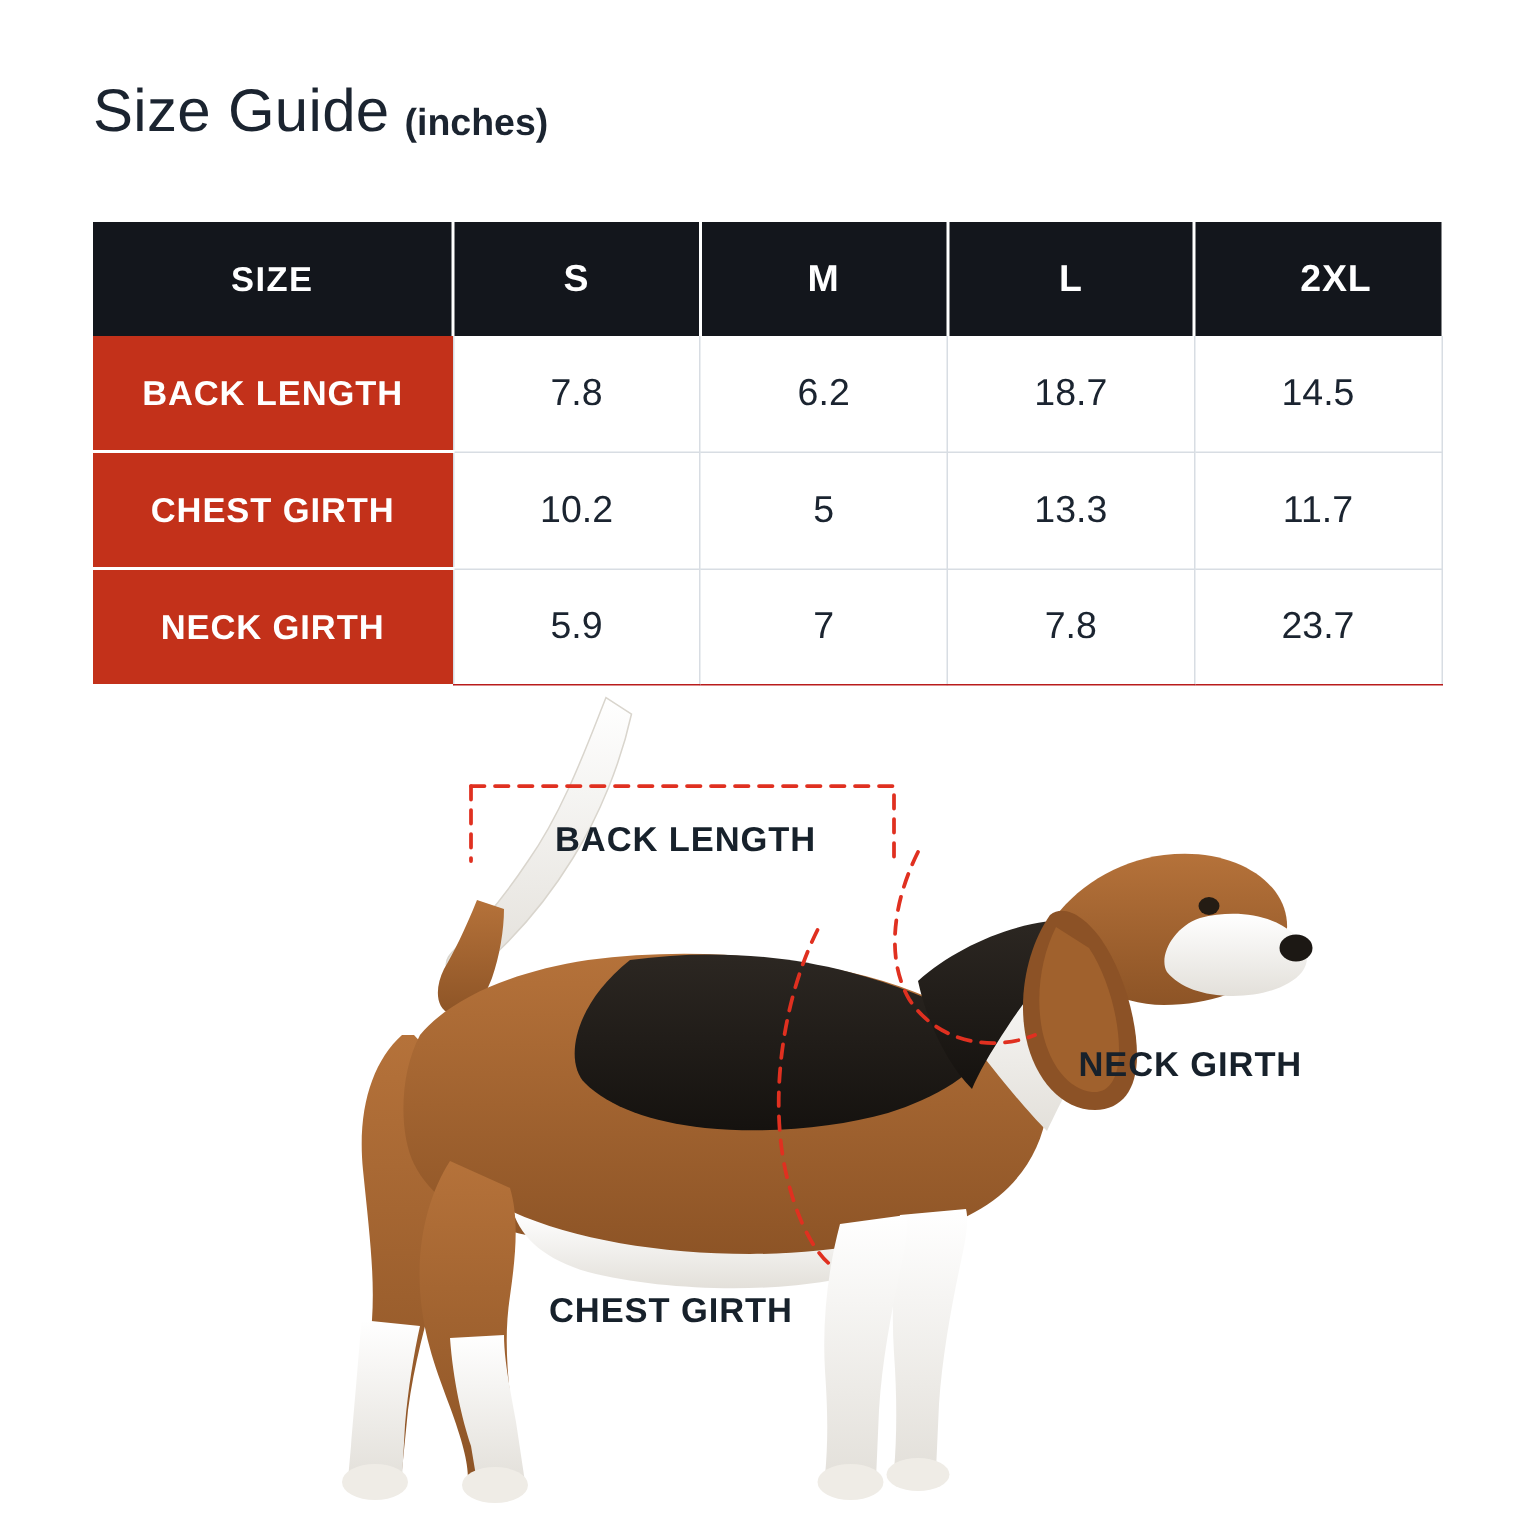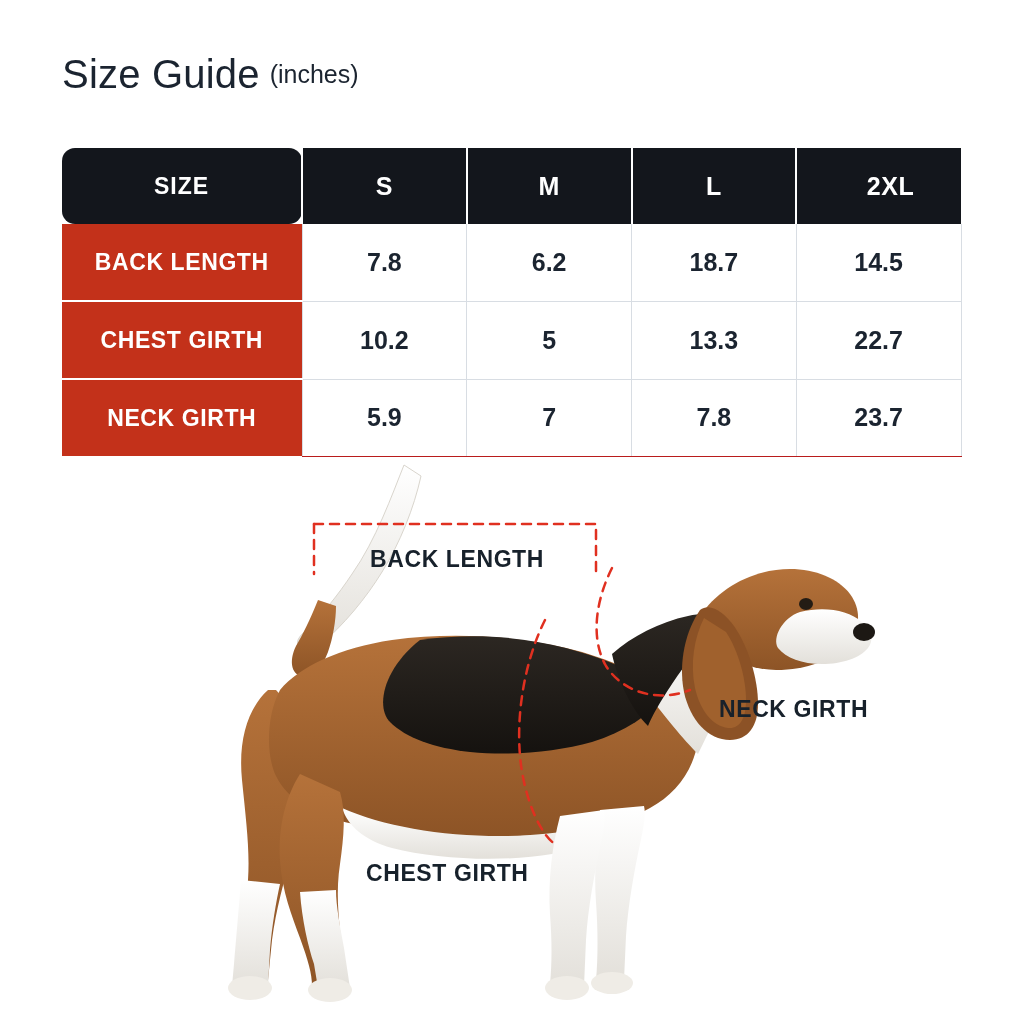--- a/index.html
+++ b/index.html
@@ -15,32 +15,32 @@
     position: relative;
     overflow: hidden;
   }
 
   
   .title-wrap {
     position: absolute;
     left: 62px;
     top: 52px;
     display: flex;
-    align-items: center;
+    align-items: flex-end;
     gap: 10px;
   }
   .title-main {
     font-size: 40px;
     font-weight: 400;
     color: #1b2430;
     letter-spacing: 0.2px;
   }
   .title-unit {
     font-size: 25px;
-    font-weight: 400;
+    font-weight: 700;
     color: #1b2430;
   }
 
   
   .size-table {
     position: absolute;
     left: 62px;
     top: 148px;
     width: 899px;
     border-collapse: collapse;
@@ -57,37 +57,36 @@
     background: #13161c;
     color: #ffffff;
     font-weight: bold;
     letter-spacing: 0.6px;
     border-right: 2px solid #ffffff;
   }
   .size-table thead th:last-child { border-right: none; padding-left: 24px; }
   .size-table thead th.hdr-label {
     font-size: 23px;
     letter-spacing: 1px;
-    border-radius: 13px;
   }
 
   .size-table tbody th {
     background: #c3311a;
     color: #ffffff;
     font-weight: bold;
     font-size: 23px;
     letter-spacing: 0.6px;
     border-bottom: 2px solid #ffffff;
   }
   .size-table tbody tr:last-child th { border-bottom: none; }
 
   .size-table tbody td {
     background: #ffffff;
     color: #1b2430;
-    font-weight: 700;
+    font-weight: 400;
     border: 1px solid #d8dde3;
     border-top: none;
   }
   .size-table tbody tr:last-child td { border-bottom: 1px solid #b91c1c; }
 
   
   col.c-label { width: 240px; }
   col.c-val   { width: 164.75px; }
 
   
@@ -146,21 +145,21 @@
       <td>7.8</td>
       <td>6.2</td>
       <td>18.7</td>
       <td>14.5</td>
     </tr>
     <tr>
       <th>CHEST GIRTH</th>
       <td>10.2</td>
       <td>5</td>
       <td>13.3</td>
-      <td>22.7</td>
+      <td>11.7</td>
     </tr>
     <tr>
       <th>NECK GIRTH</th>
       <td>5.9</td>
       <td>7</td>
       <td>7.8</td>
       <td>23.7</td>
     </tr>
   </tbody>
 </table>

